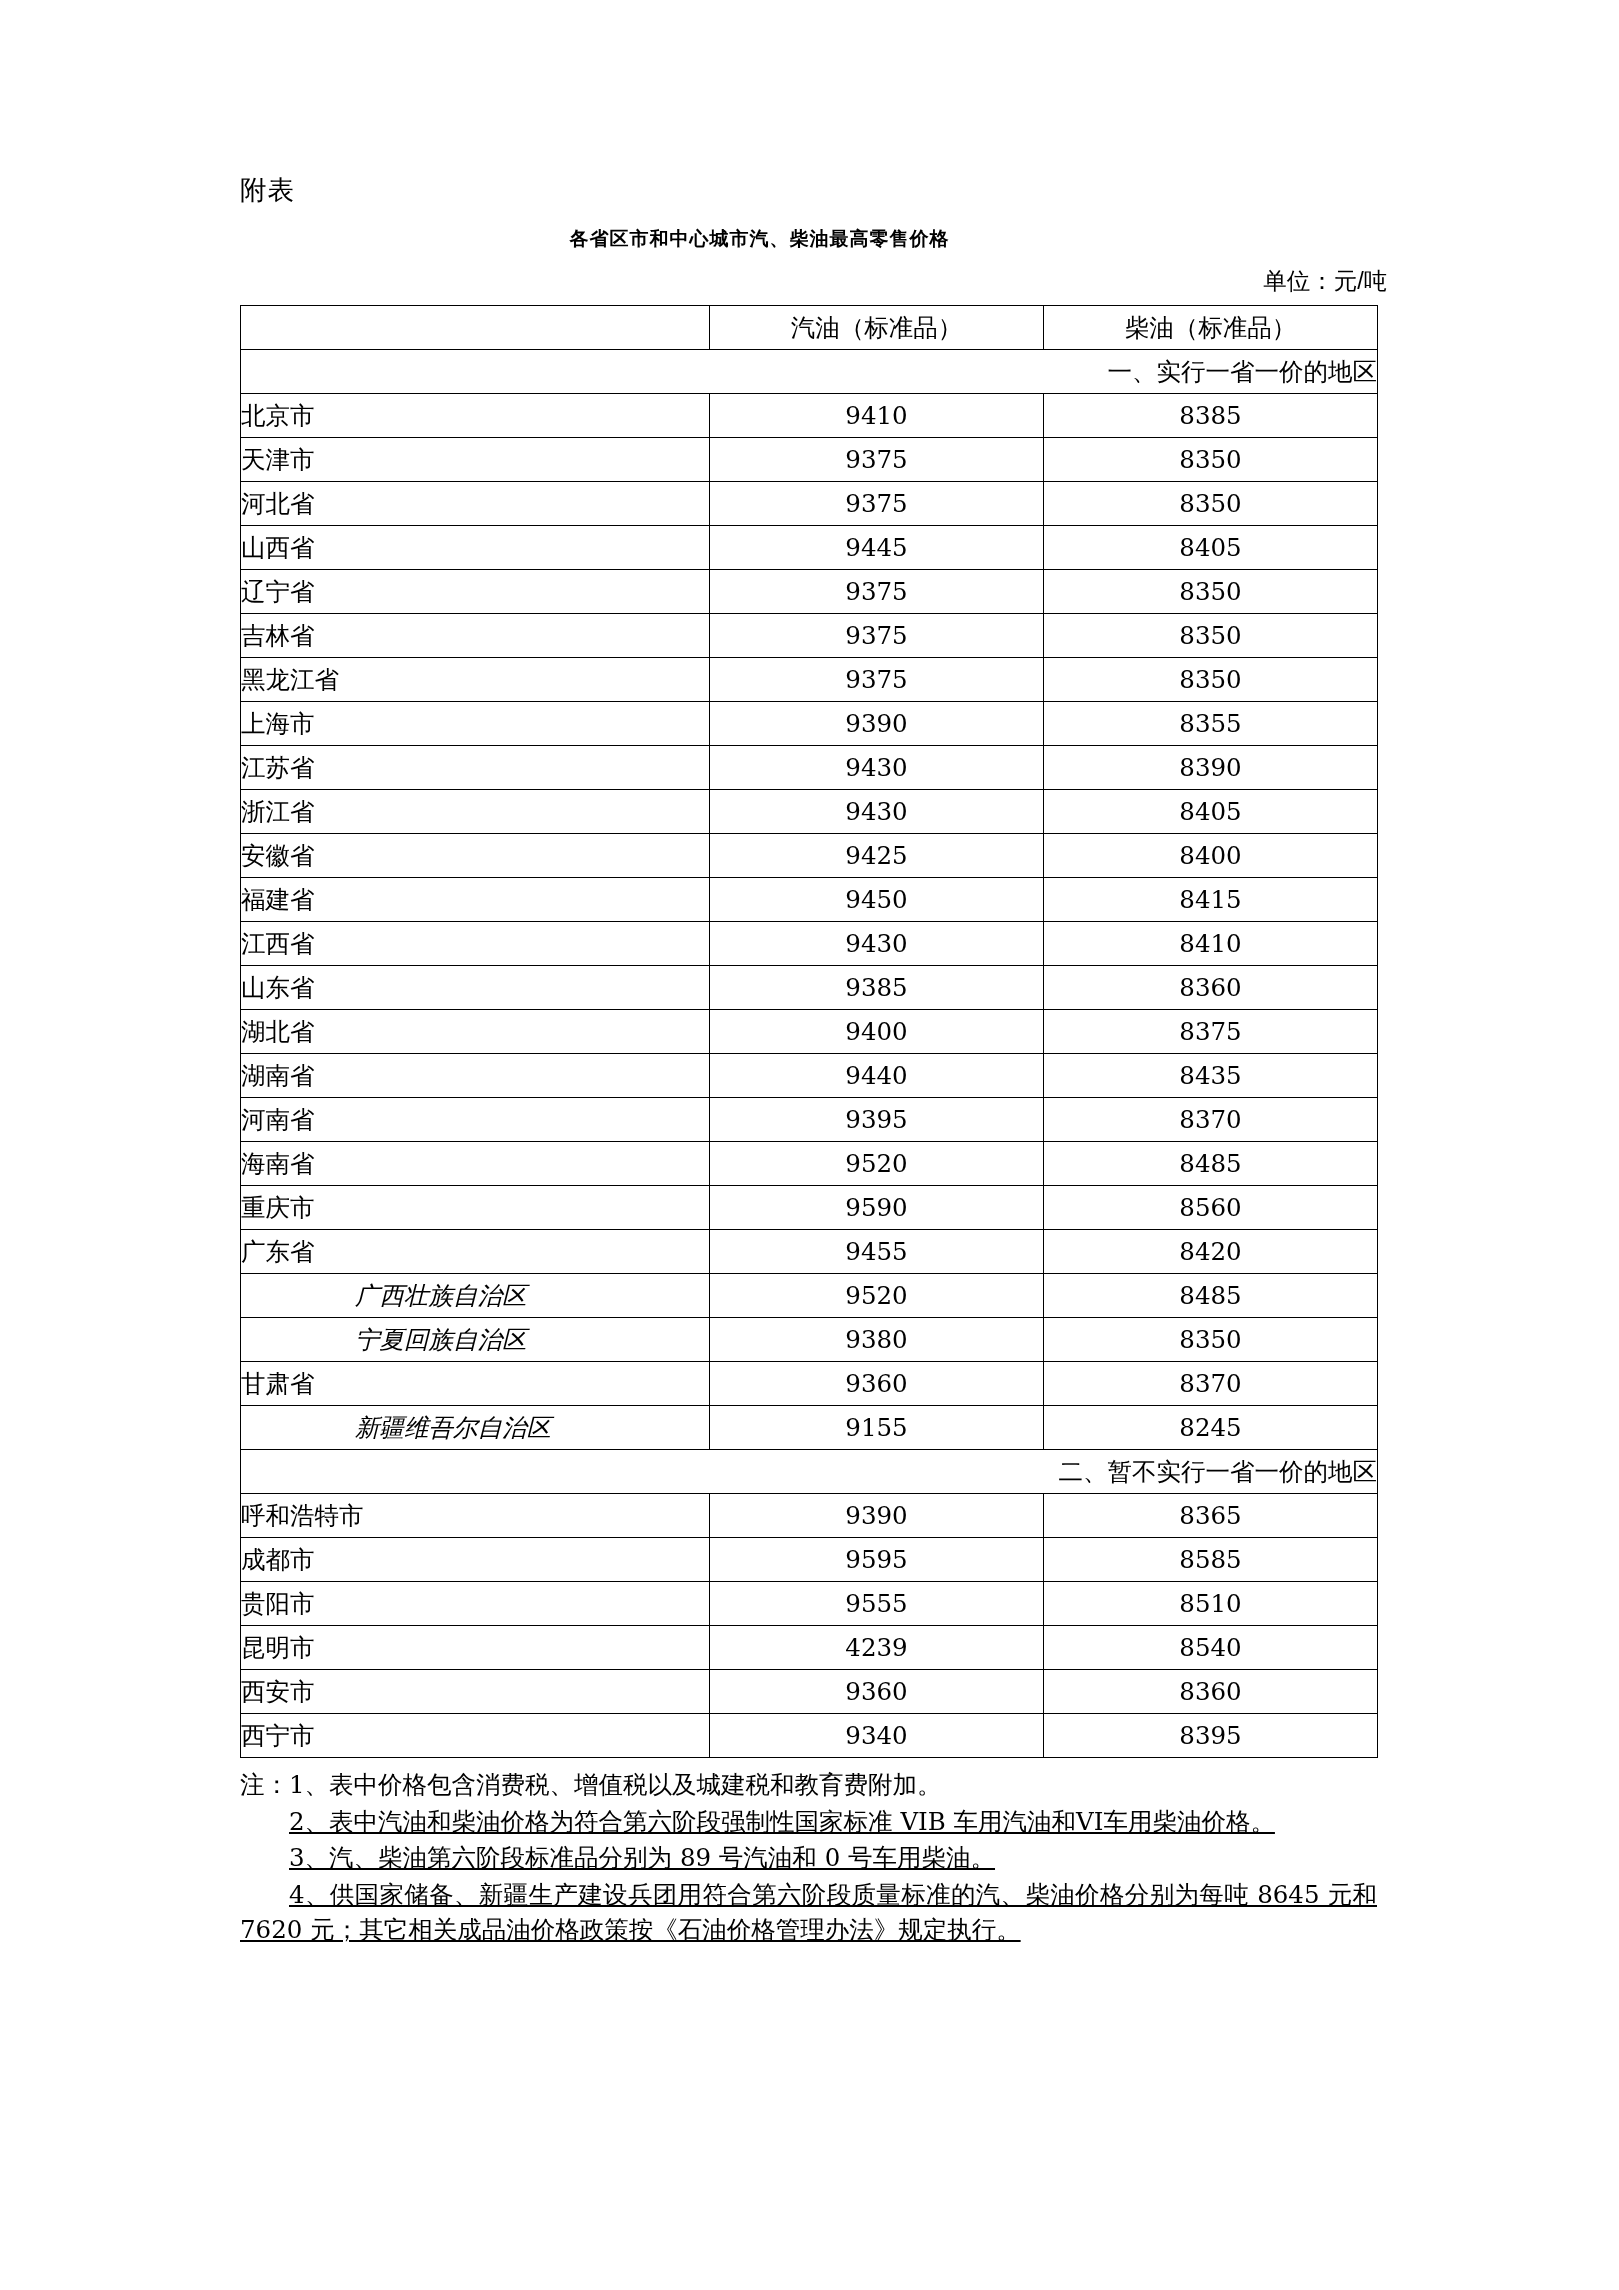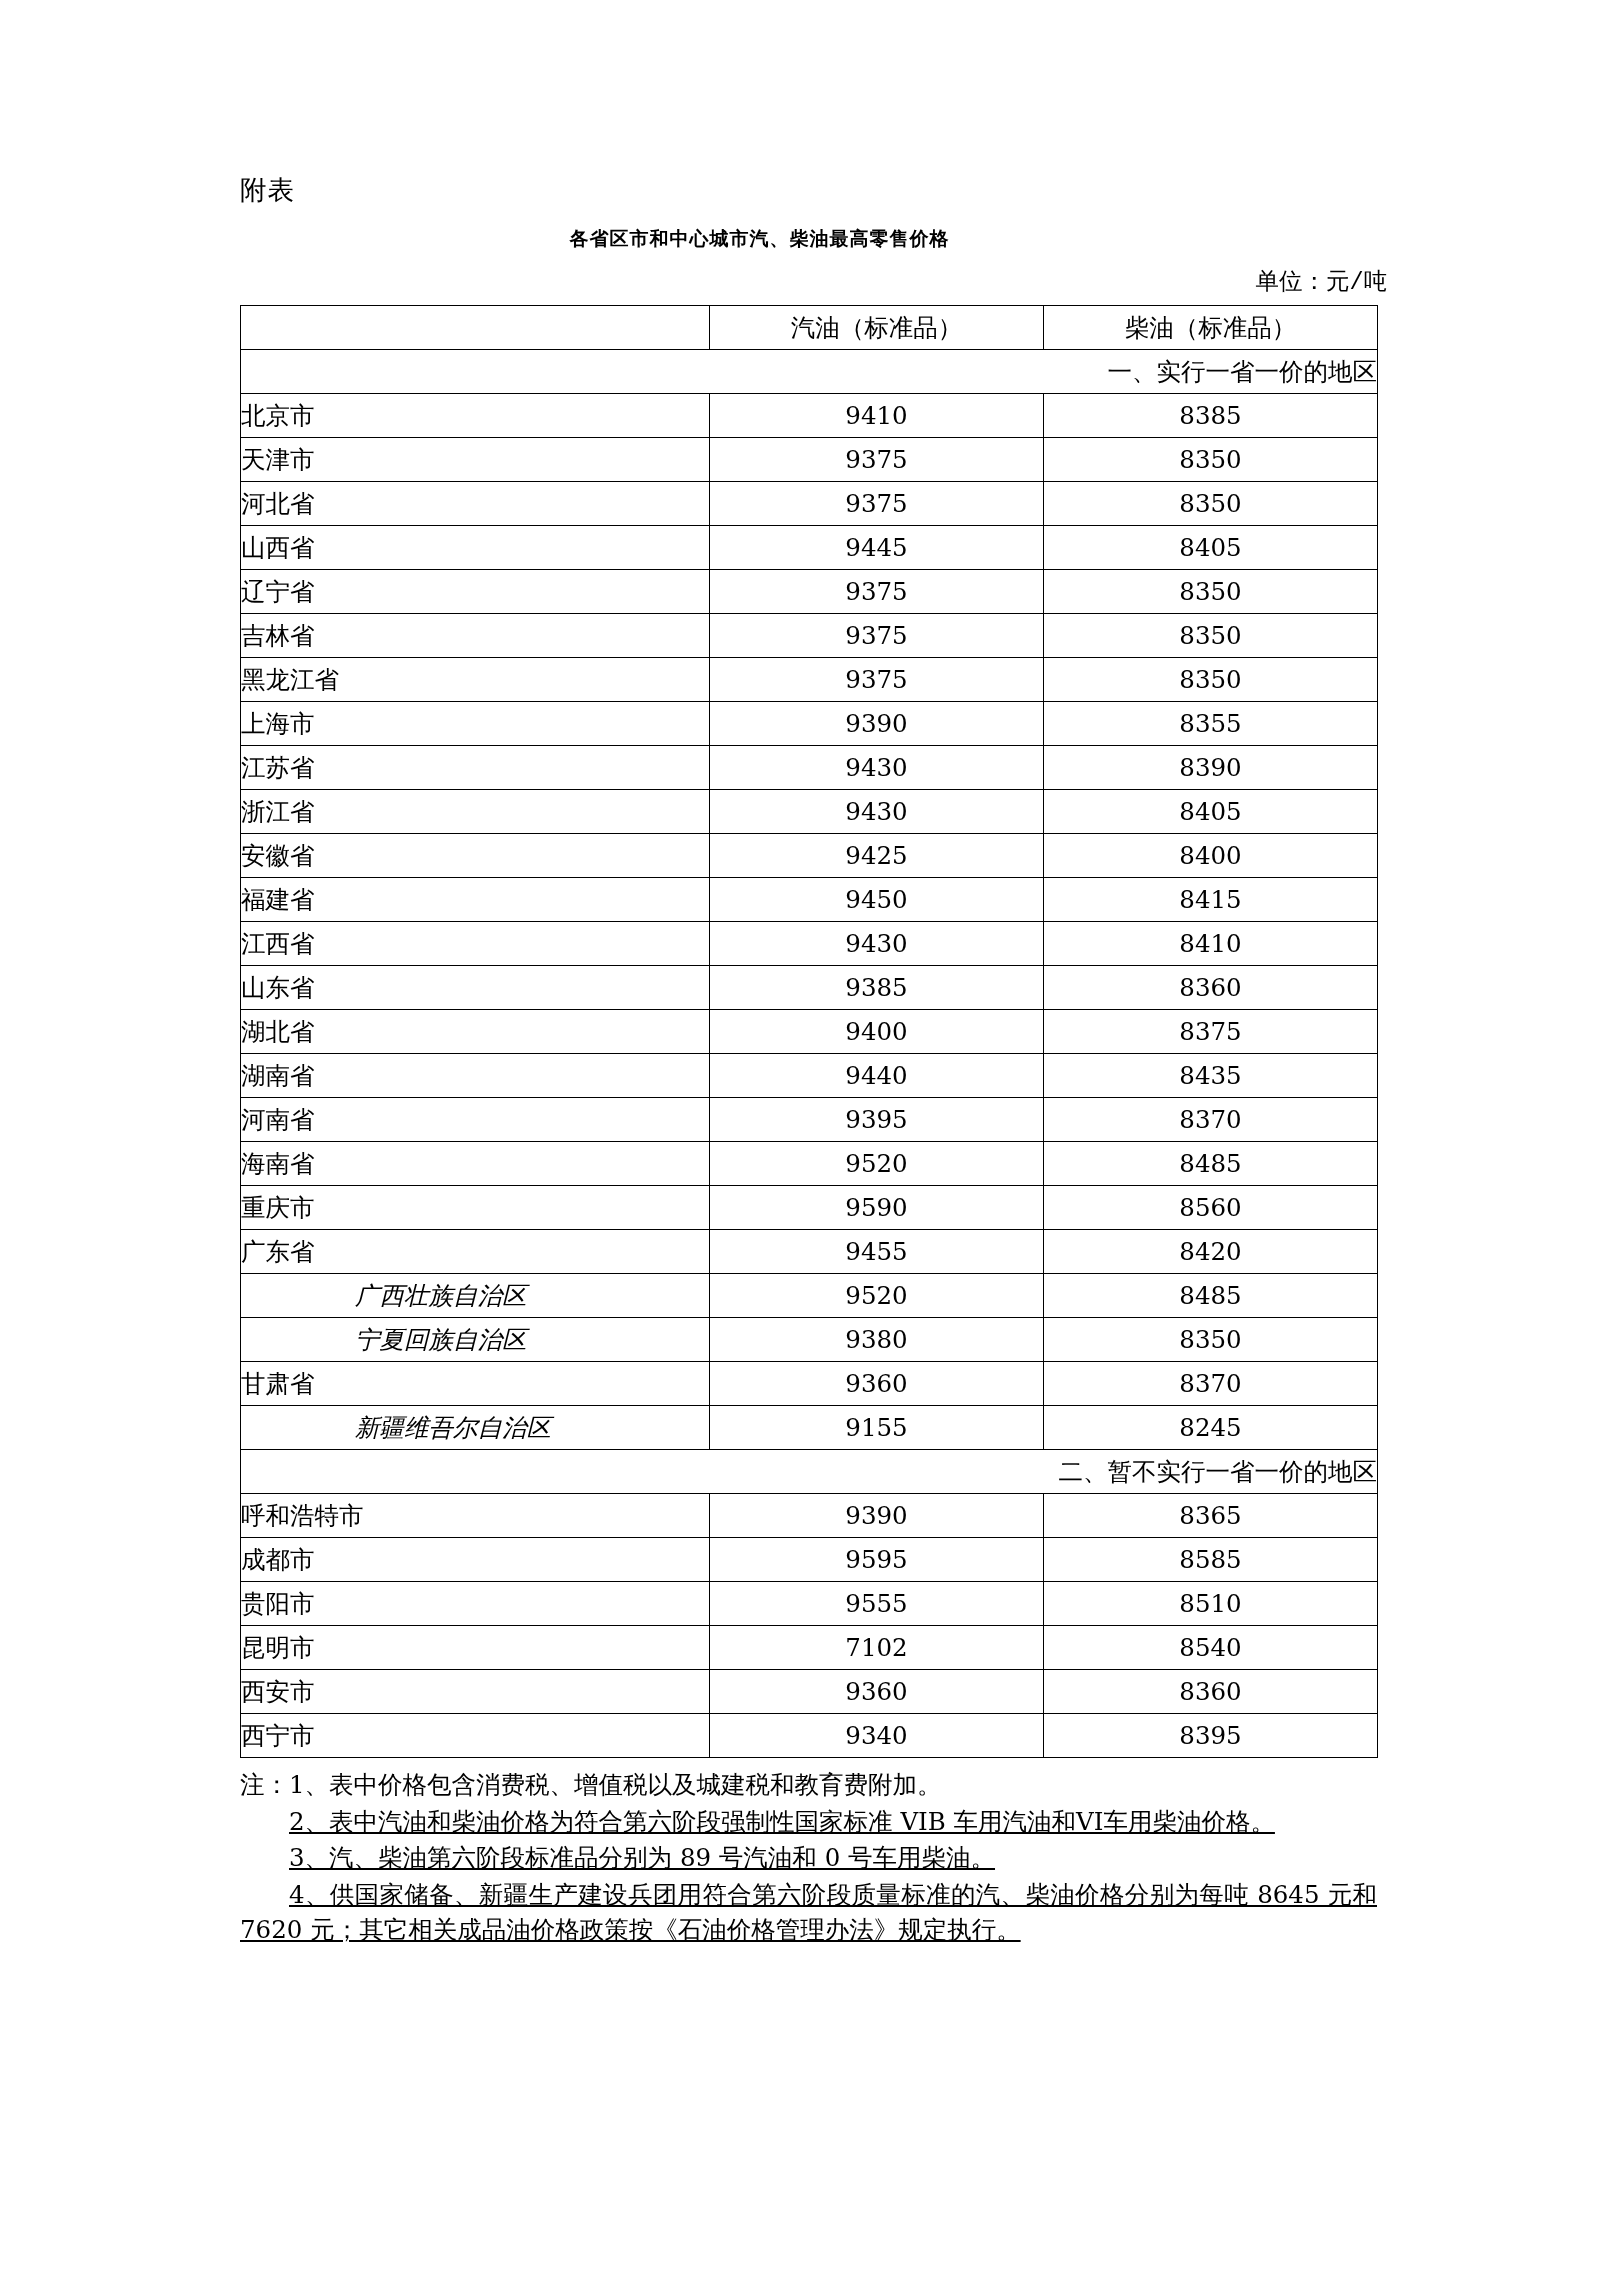--- a/index.html
+++ b/index.html
@@ -39,21 +39,21 @@
     font-family: "DejaVu Sans", "Liberation Sans", sans-serif;
     letter-spacing: 1px;
     margin: 0 0 13.7px 0;
     padding-right: 118px;
   }
   .unit-line {
     text-align: right;
     font-size: 23.5px;
     padding-right: 9.8px;
     margin-bottom: 7.8px;
-    font-family: Liberation Mono, monospace;
+    font-family: Liberation Sans, sans-serif;
   }
   table.price-table {
     border-collapse: collapse;
     width: 1137px;
     table-layout: fixed;
   }
   table.price-table td, table.price-table th {
     border: 1px solid #000000;
     height: 43px;
     font-size: 24.5px;
@@ -270,21 +270,21 @@
           <td class="num-cell">9595</td>
           <td class="num-cell">8585</td>
         </tr>
         <tr>
           <td class="name-cell">贵阳市</td>
           <td class="num-cell">9555</td>
           <td class="num-cell">8510</td>
         </tr>
         <tr>
           <td class="name-cell">昆明市</td>
-          <td class="num-cell">7102</td>
+          <td class="num-cell">4239</td>
           <td class="num-cell">8540</td>
         </tr>
         <tr>
           <td class="name-cell">西安市</td>
           <td class="num-cell">9360</td>
           <td class="num-cell">8360</td>
         </tr>
         <tr>
           <td class="name-cell">西宁市</td>
           <td class="num-cell">9340</td>

